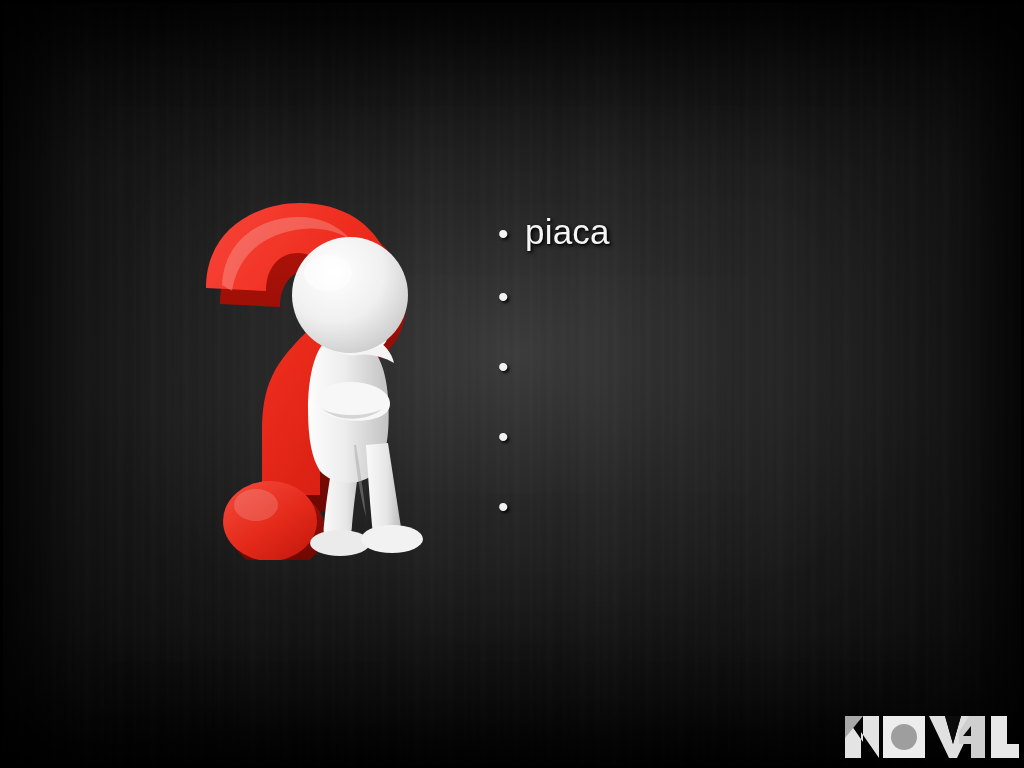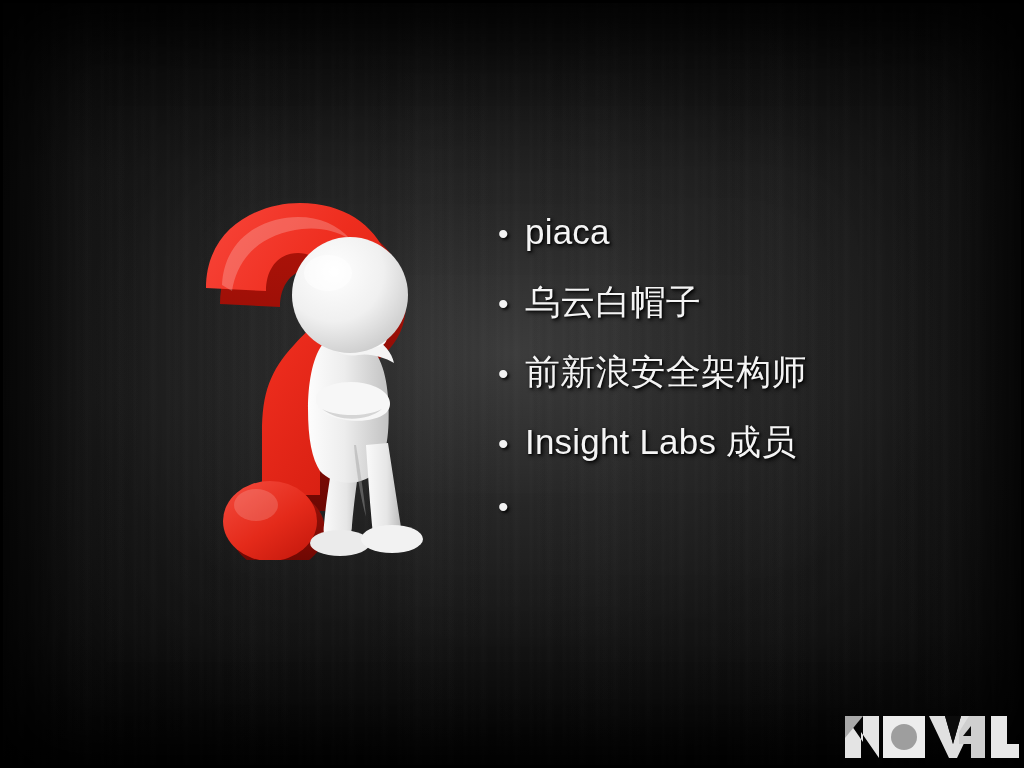--- a/index.html
+++ b/index.html
@@ -294,29 +294,26 @@
     </svg>
   </div>
 
   <ul id="bullet-list">
     <li class="bullet-row">
       <span class="bullet-dot">•</span>
       <span class="bullet-text">piaca</span>
     </li>
     <li class="bullet-row">
       <span class="bullet-dot">•</span>
-      <span class="bullet-text">乌云白帽子</span>
-    </li>
-    <li class="bullet-row">
-      <span class="bullet-dot">•</span>
-      <span class="bullet-text">前新浪安全架构师</span>
-    </li>
-    <li class="bullet-row">
-      <span class="bullet-dot">•</span>
-      <span class="bullet-text">Insight Labs 成员</span>
+    </li>
+    <li class="bullet-row">
+      <span class="bullet-dot">•</span>
+    </li>
+    <li class="bullet-row">
+      <span class="bullet-dot">•</span>
     </li>
     <li class="bullet-row">
       <span class="bullet-dot">•</span>
     </li>
   </ul>
 
   <div id="brand-logo">
     <svg width="176" height="46" viewBox="0 0 176 46">
 
       <polygon points="2,2 2,44 18,44 18,18 36,44 36,2 20,2 20,28" fill="#e4e4e4"></polygon>

